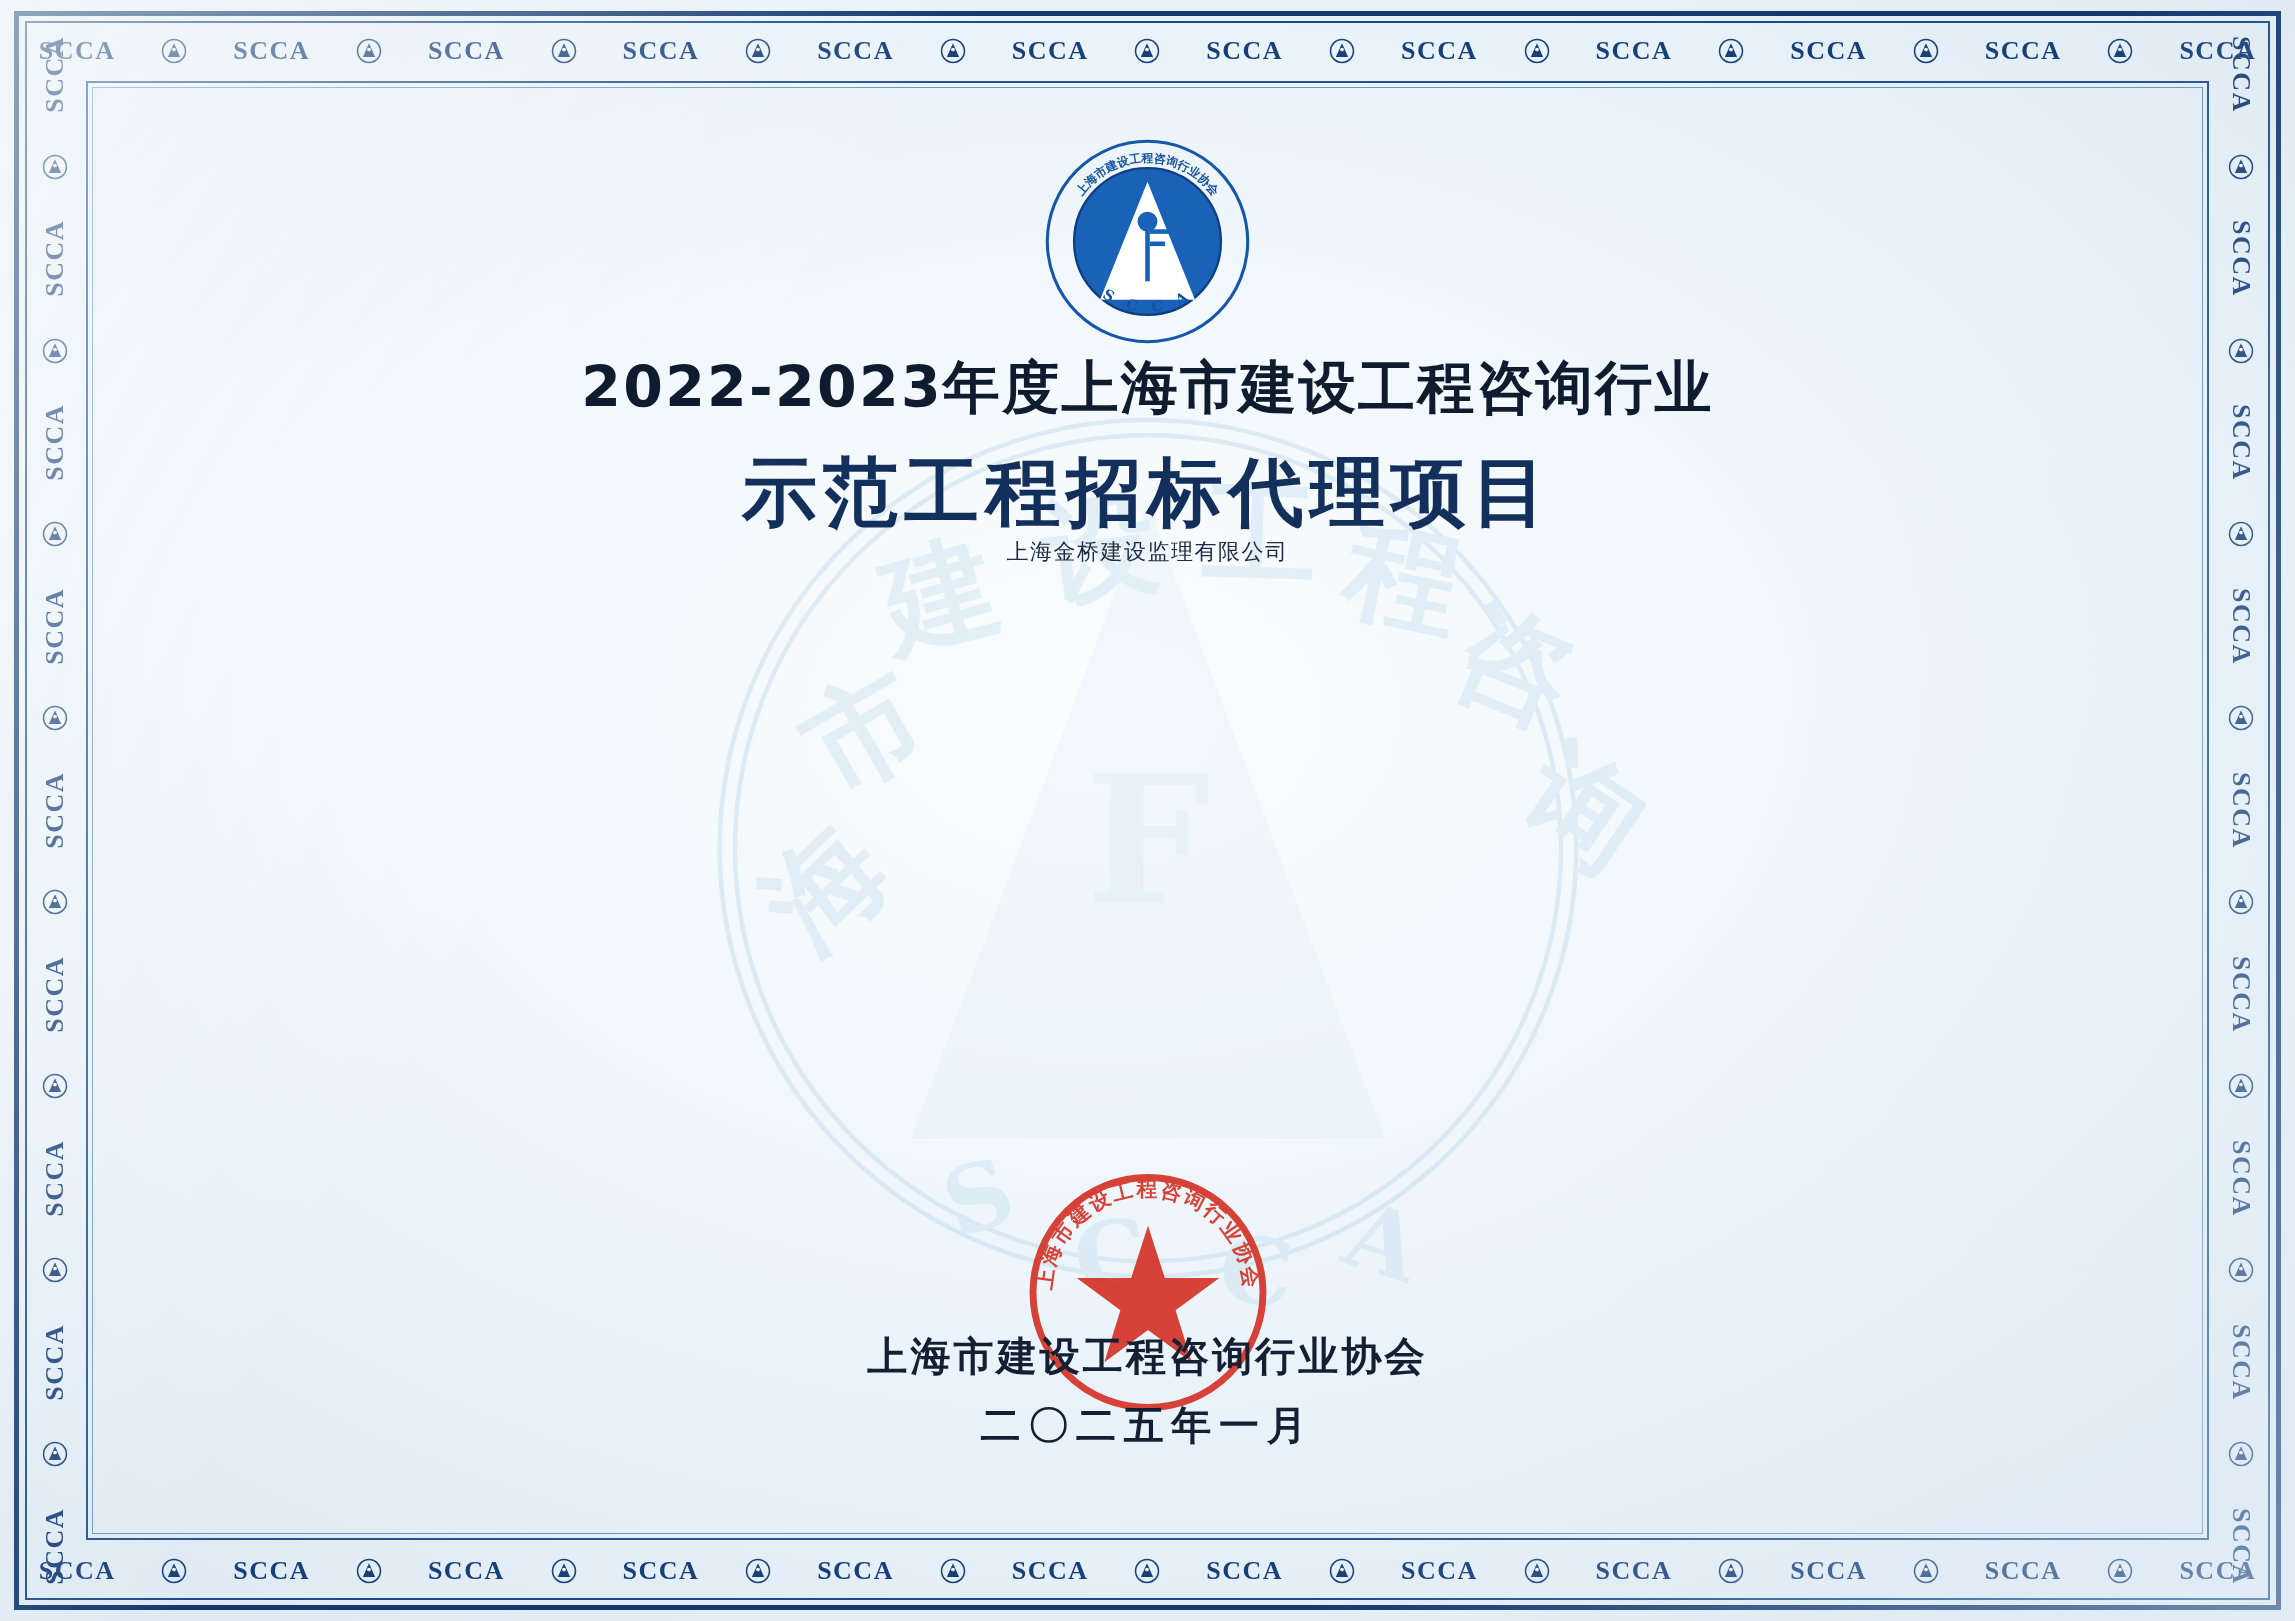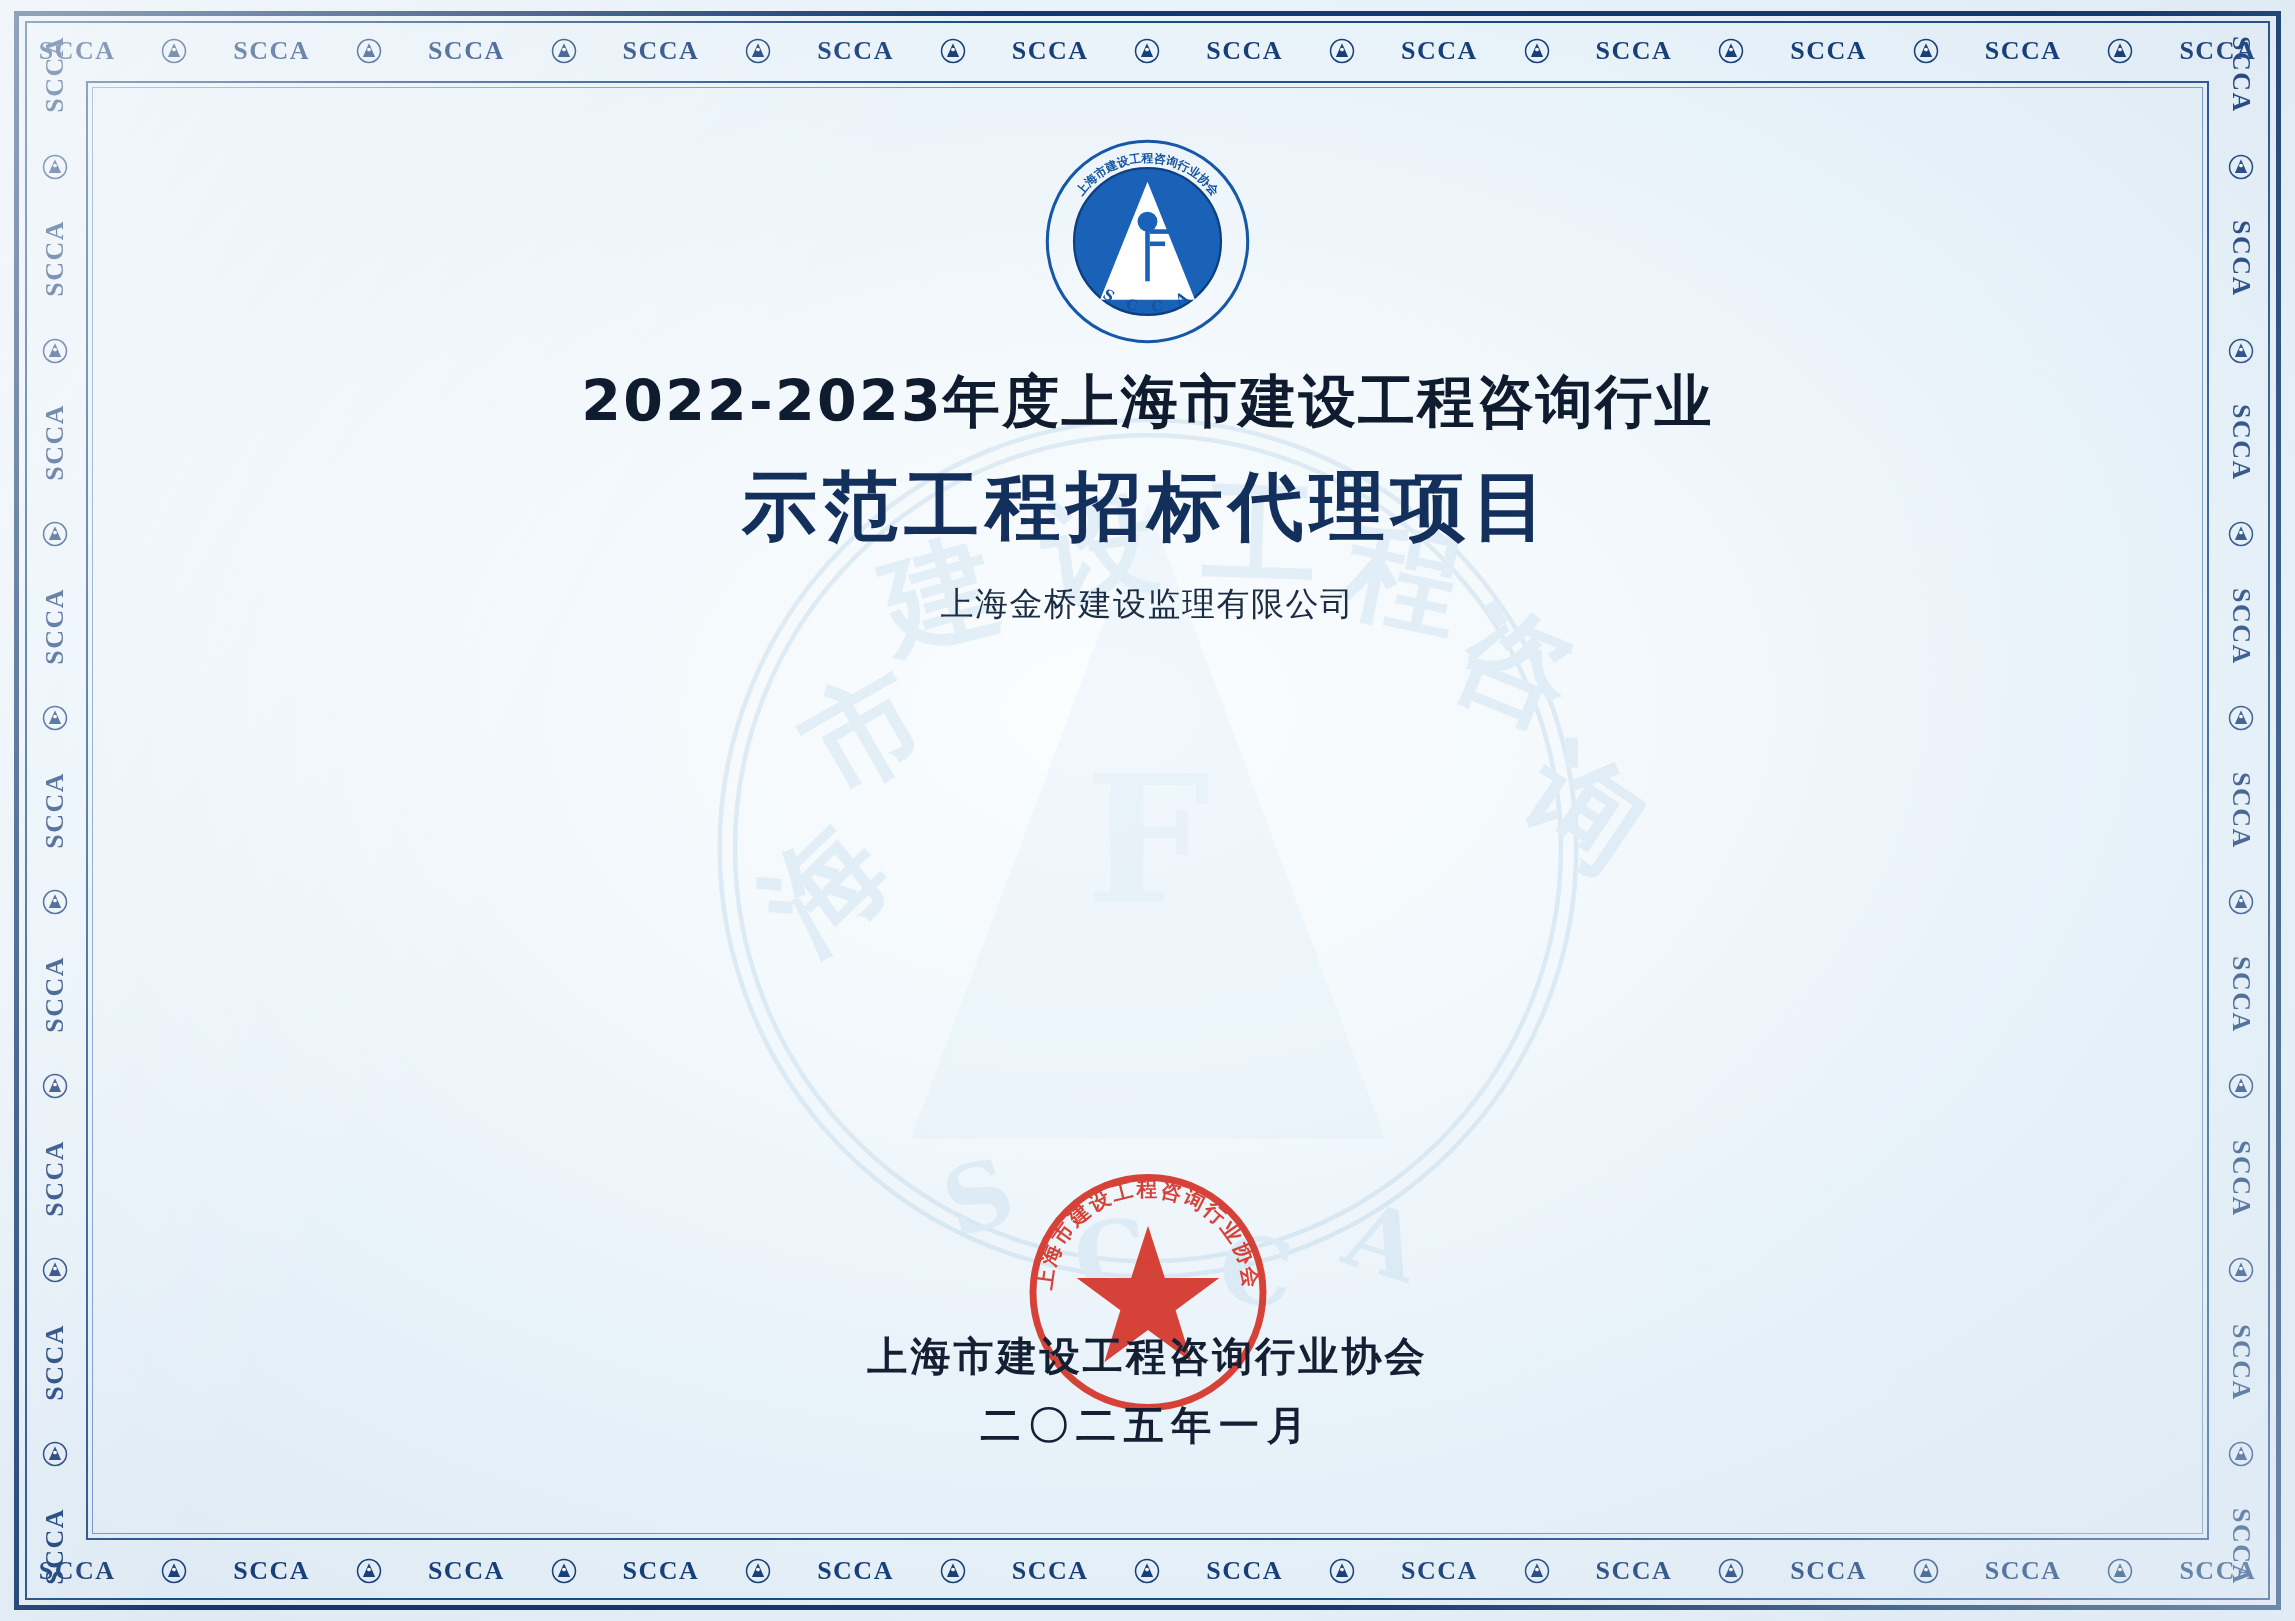--- a/index.html
+++ b/index.html
@@ -130,21 +130,21 @@
   }
 
   .emblem {
     margin-top: 44px;
     width: 205px;
     height: 205px;
   }
   .emblem svg { display: block; }
 
   .line-1 {
-    margin-top: 23px;
+    margin-top: 9px;
     font-family: "DejaVu Sans", "Liberation Sans", sans-serif;
     font-size: 57px;
     font-weight: bold;
     color: #0f1b2e;
     letter-spacing: 2.3px;
     line-height: 1.2;
   }
   .line-2 {
     margin-top: 26px;
     font-family: "DejaVu Sans", "Liberation Sans", sans-serif;
@@ -158,23 +158,22 @@
   .line-3 {
     margin-top: 90px;
     font-family: "DejaVu Sans", "Liberation Sans", sans-serif;
     font-size: 51px;
     font-weight: bold;
     color: #13263f;
     letter-spacing: 1.5px;
     line-height: 1.25;
   }
   .line-4 {
-    margin-top: 31px;
     font-family: "DejaVu Sans", "Liberation Sans", sans-serif;
-    font-size: 33px;
+    font-size: 22px;
     font-weight: normal;
     color: #1b2c44;
     letter-spacing: 1.5px;
   }
 
   .signature {
     position: absolute;
     left: 0; right: 0;
     bottom: 73px;
     text-align: center;

